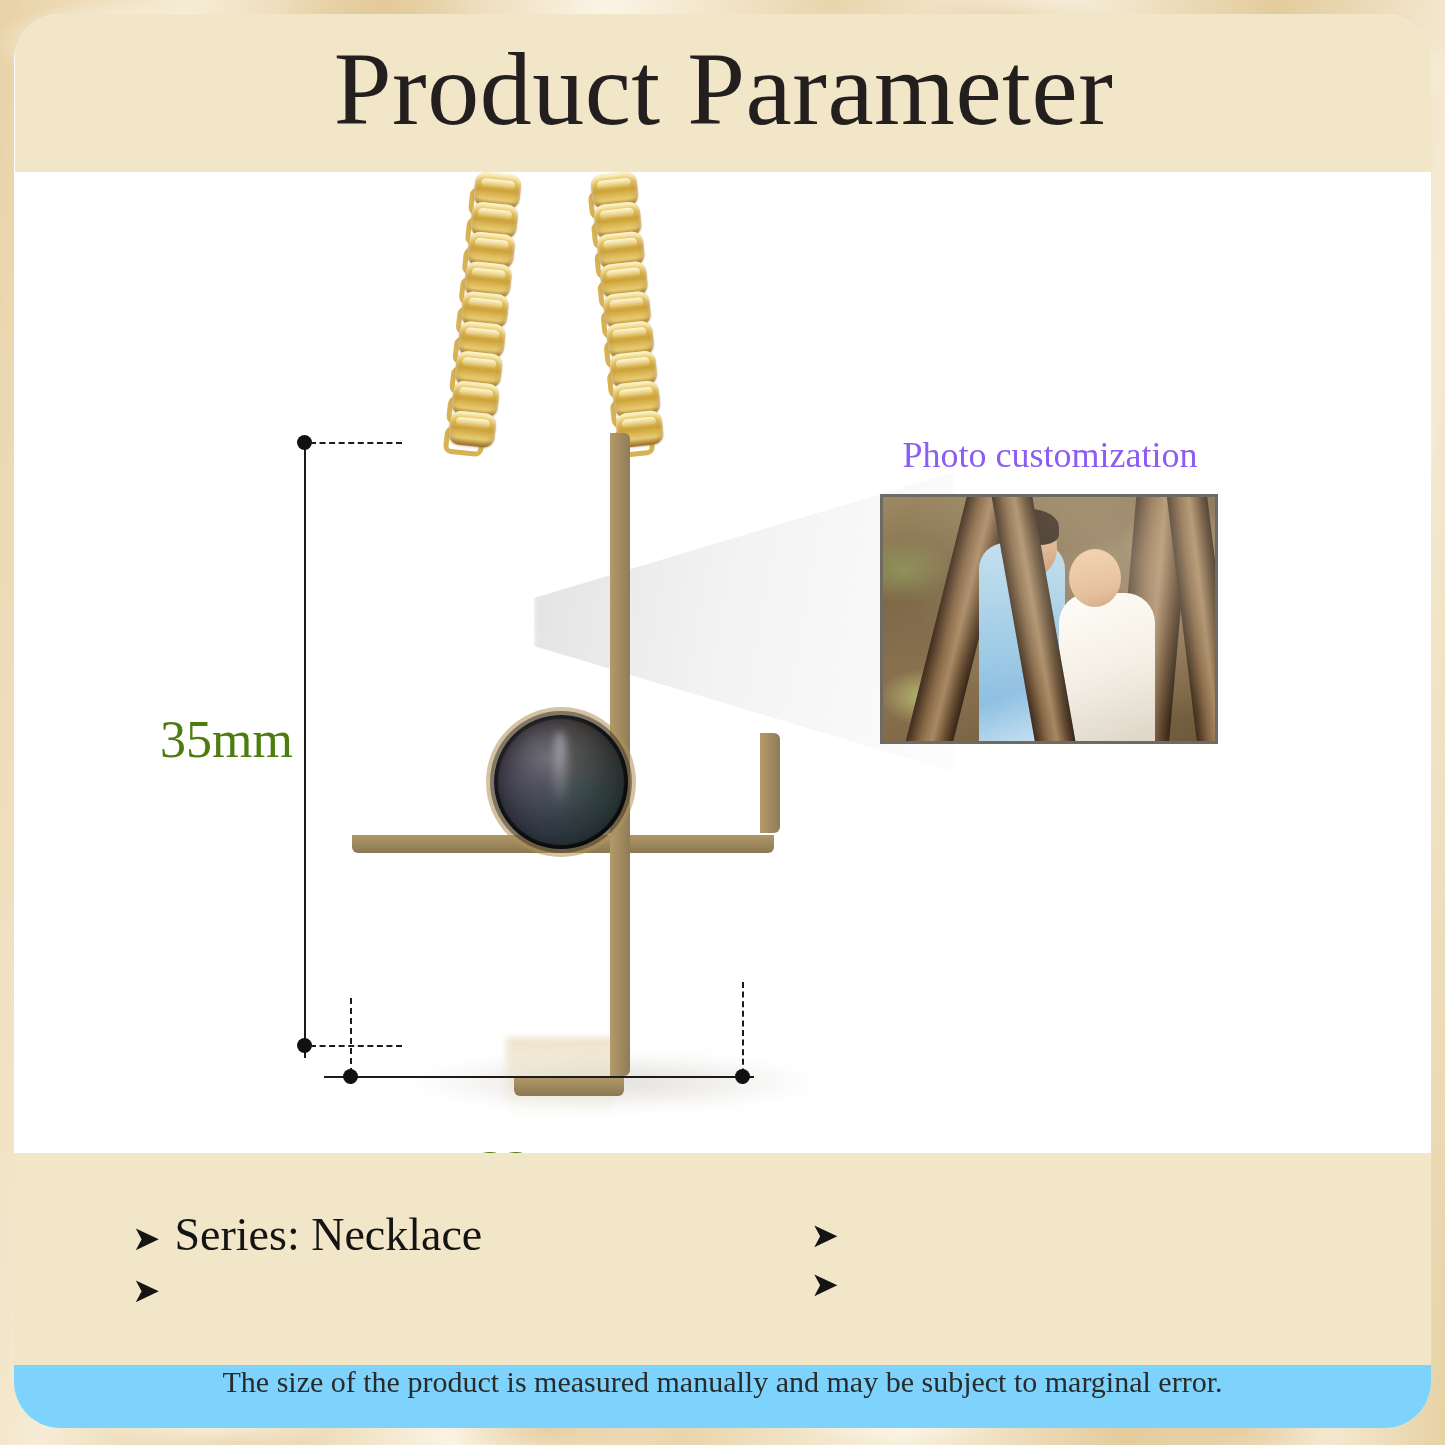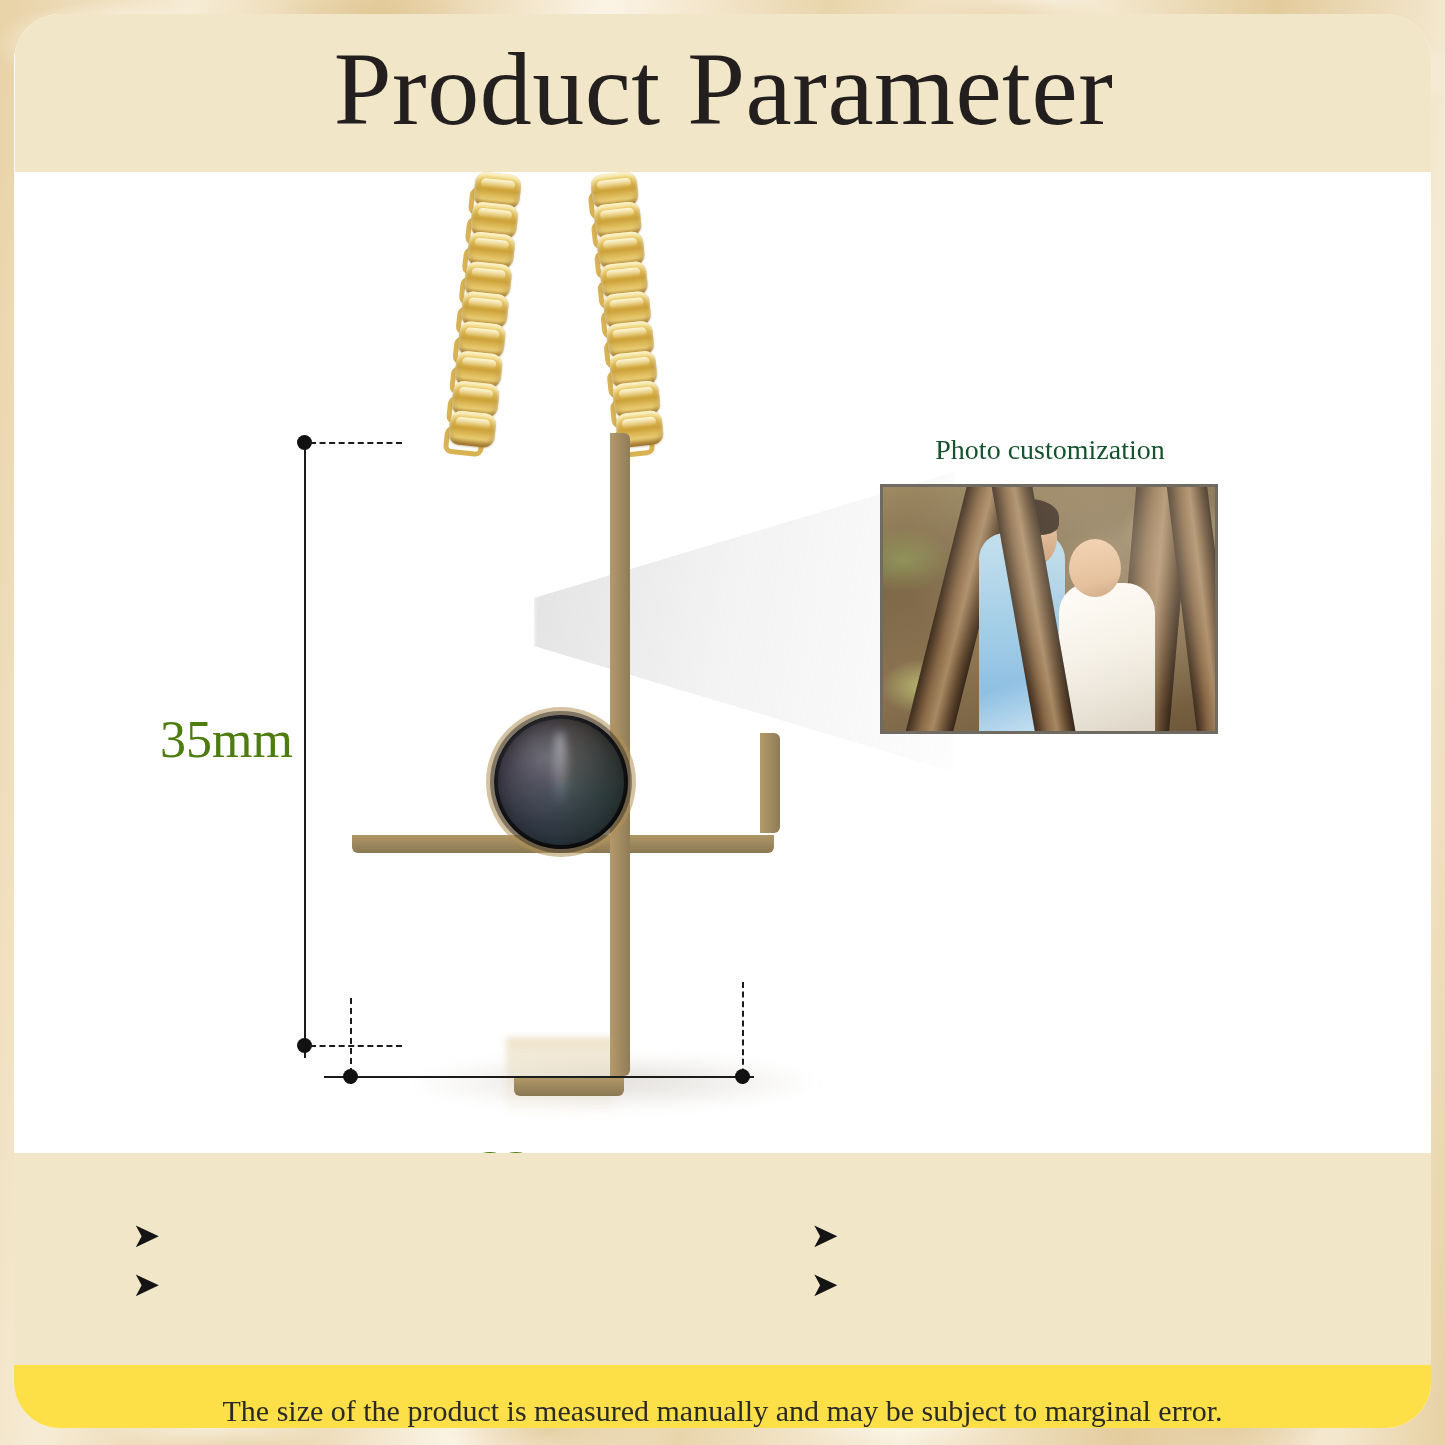--- a/index.html
+++ b/index.html
@@ -290,22 +290,22 @@
   }
 
   
   #photo-callout {
     position: absolute;
     left: 866px;
     top: 262px;
     width: 340px;
   }
   #photo-caption {
-    font-size: 28px;
-    color: #14532d;
+    font-size: 36px;
+    color: #8b5cf6;
     text-align: center;
     margin-bottom: 18px;
     white-space: nowrap;
   }
   #photo-frame {
     position: relative;
     width: 332px;
     height: 244px;
     border: 3px solid #6f6a62;
     overflow: hidden;
@@ -423,23 +423,23 @@
   }
 
   
   #footer-note {
     position: absolute;
     left: 0;
     top: 1351px;
     width: 100%;
     height: 63px;
     display: flex;
-    align-items: flex-end;
+    align-items: flex-start;
     justify-content: center;
-    background: #fde047;
+    background: #7dd3fc;
   }
   #footer-text {
     font-size: 30px;
     color: #2a2a2a;
     white-space: nowrap;
   }
 </style>
 </head>
 <body>
 
@@ -541,20 +541,21 @@
           <div id="photo-light"></div>
         </div>
       </div>
 
     </div>
 
     <div id="spec-band">
       <div class="spec-col">
         <div class="spec-row">
           <span class="spec-arrow">➤</span>
+          <span>Series: Necklace</span>
         </div>
         <div class="spec-row">
           <span class="spec-arrow">➤</span>
         </div>
       </div>
       <div class="spec-col">
         <div class="spec-row">
           <span class="spec-arrow">➤</span>
         </div>
         <div class="spec-row">

